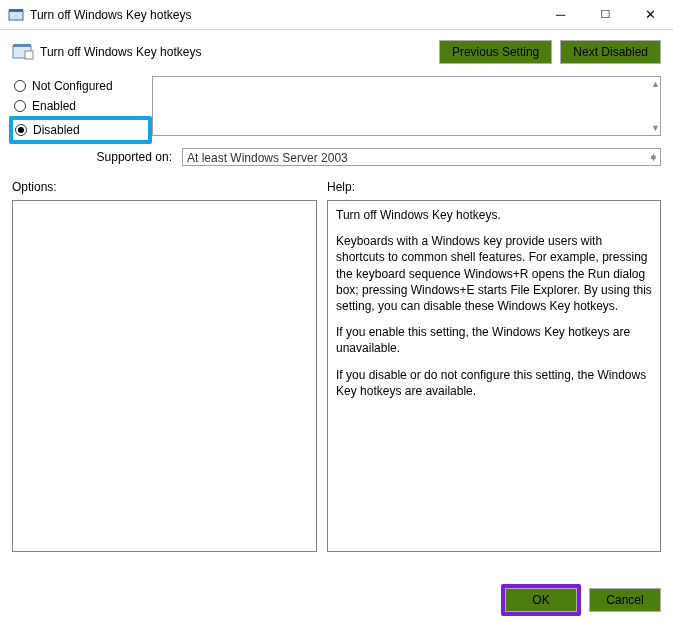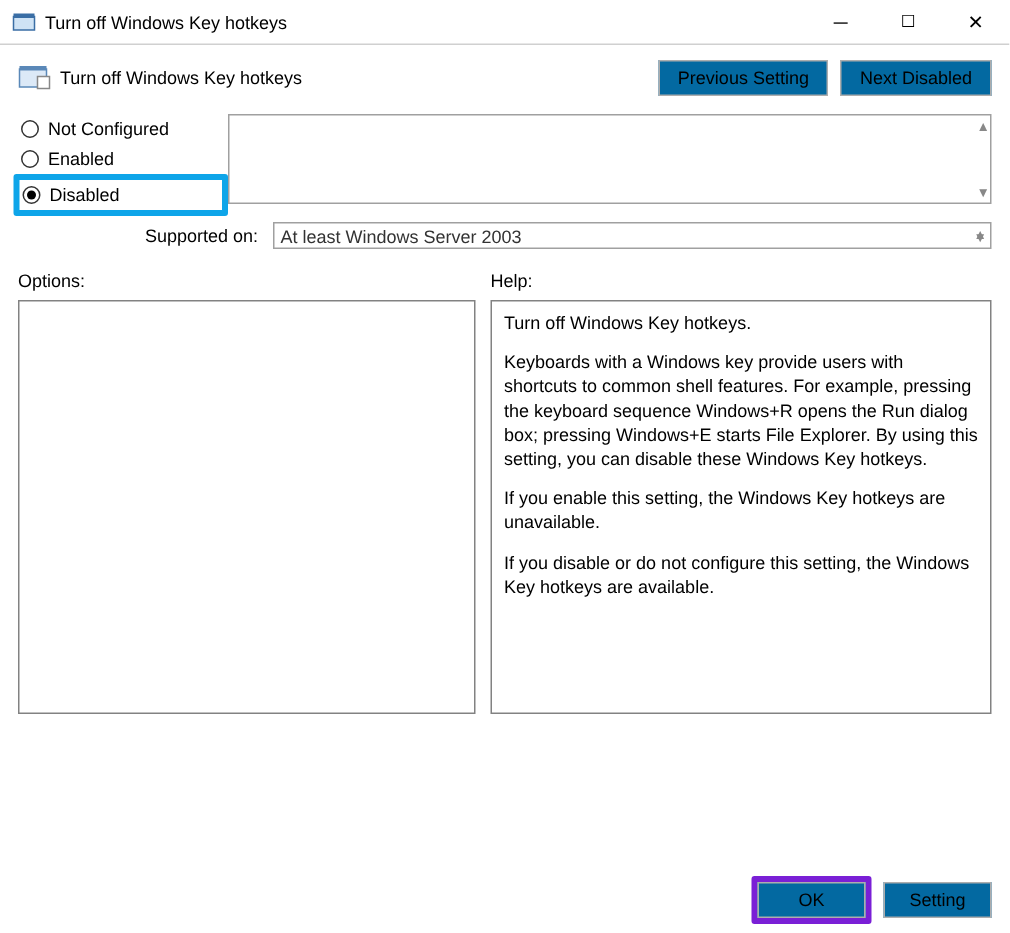--- a/index.html
+++ b/index.html
@@ -43,21 +43,21 @@
       align-items: center;
       margin-bottom: 6px;
     }
     .policy-icon {
       width: 22px; height: 18px;
       margin-right: 6px;
     }
     .policy-title { font-size: 12px; flex: 1; }
     .navbtns { display: flex; gap: 8px; margin-left: auto; }
     .btn {
-      background: #0369a1;
+      background: #4d7c0f;
       border: 1px solid #adadad;
       padding: 4px 12px;
       font-size: 12px;
       font-family: inherit;
       min-width: 60px;
       cursor: pointer;
     }
     .radios-row {
       display: flex;
       align-items: flex-start;
@@ -130,21 +130,21 @@
       margin-top: 14px;
     }
     .sections-row .col-left { flex: 0 0 47%; }
     .sections-row .col-right { flex: 1; }
     .section-label { font-size: 12px; margin-bottom: 4px; }
     .panels-row {
       display: flex; gap: 10px; margin-top: 2px;
     }
     .panel {
       border: 1px solid #828282;
-      height: 276px;
+      height: 352px;
       background: #fff;
       overflow: auto;
     }
     .panel-left { flex: 0 0 47%; }
     .panel-right { flex: 1; padding: 6px 8px; font-size: 12px; line-height: 1.35; }
     .panel-right p { margin-bottom: 10px; }
     .footer {
       position: absolute;
       bottom: 6px;
       right: 12px;
@@ -240,14 +240,14 @@
       <p>If you enable this setting, the Windows Key hotkeys are unavailable.</p>
       <p>If you disable or do not configure this setting, the Windows Key hotkeys are available.</p>
     </div>
   </div>
 </div>
 
 <div class="footer">
   <span class="hl-btn">
     <button class="btn" style="min-width:72px">OK</button>
   </span>
-  <button class="btn" style="min-width:72px">Setting</button>
+  <button class="btn" style="min-width:72px">Cancel</button>
 </div>
 
 </body></html>

